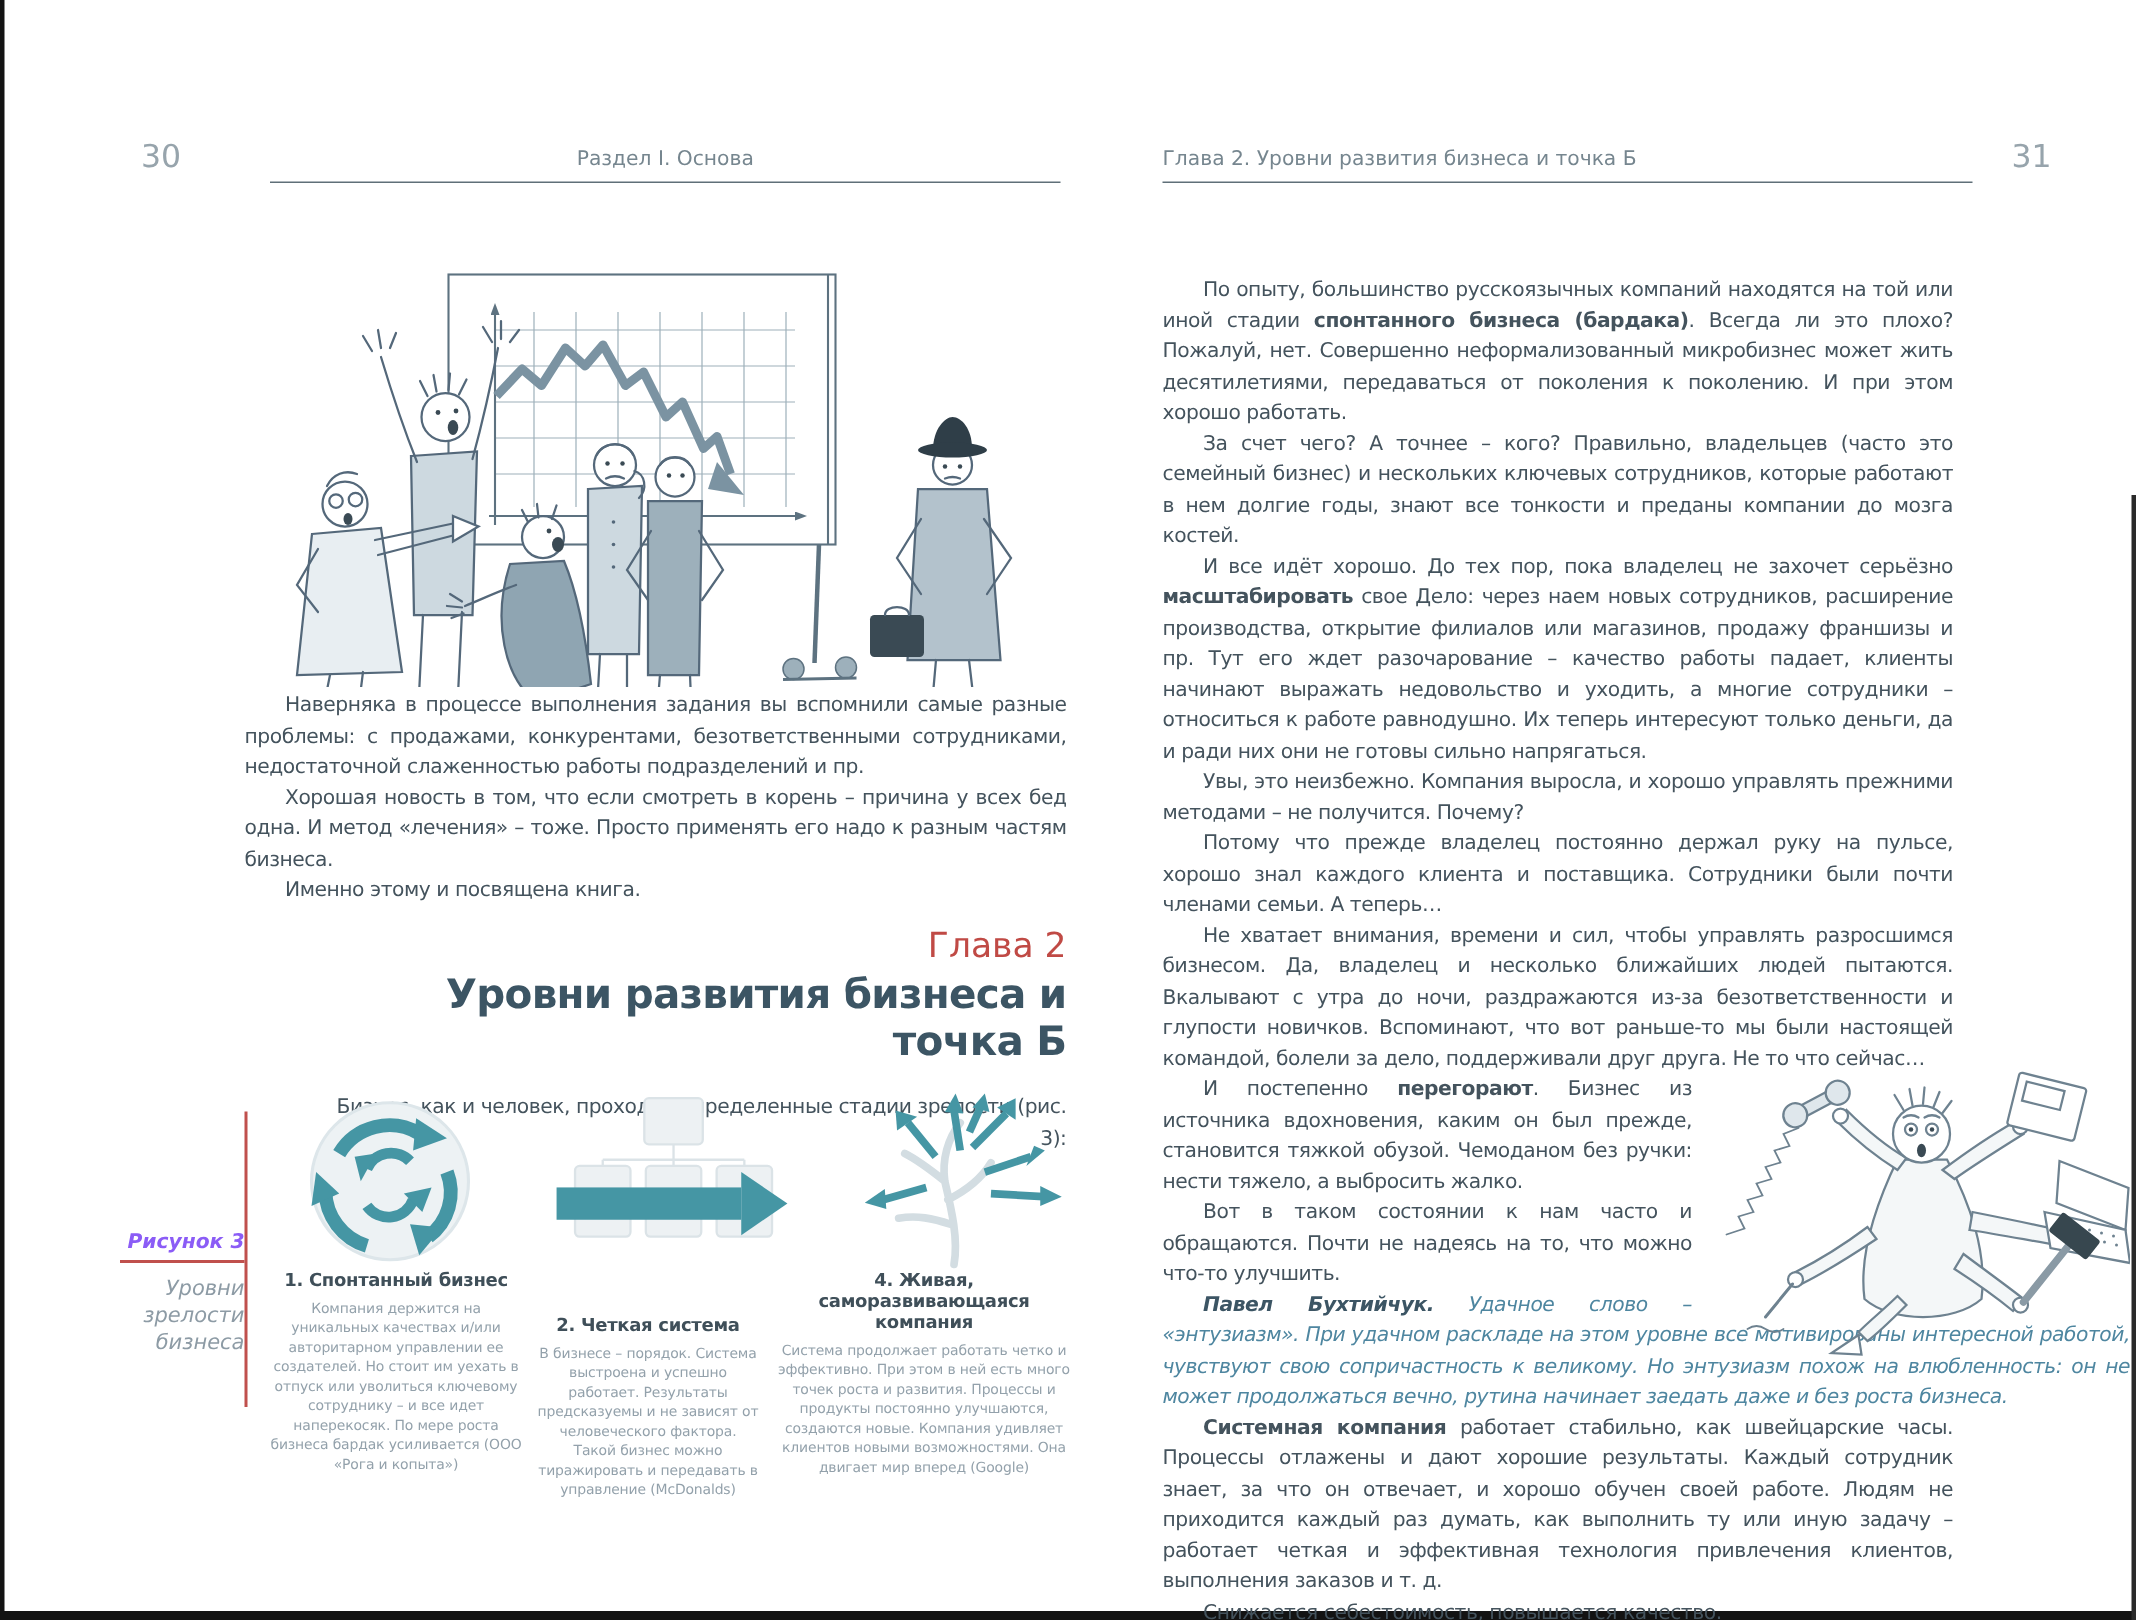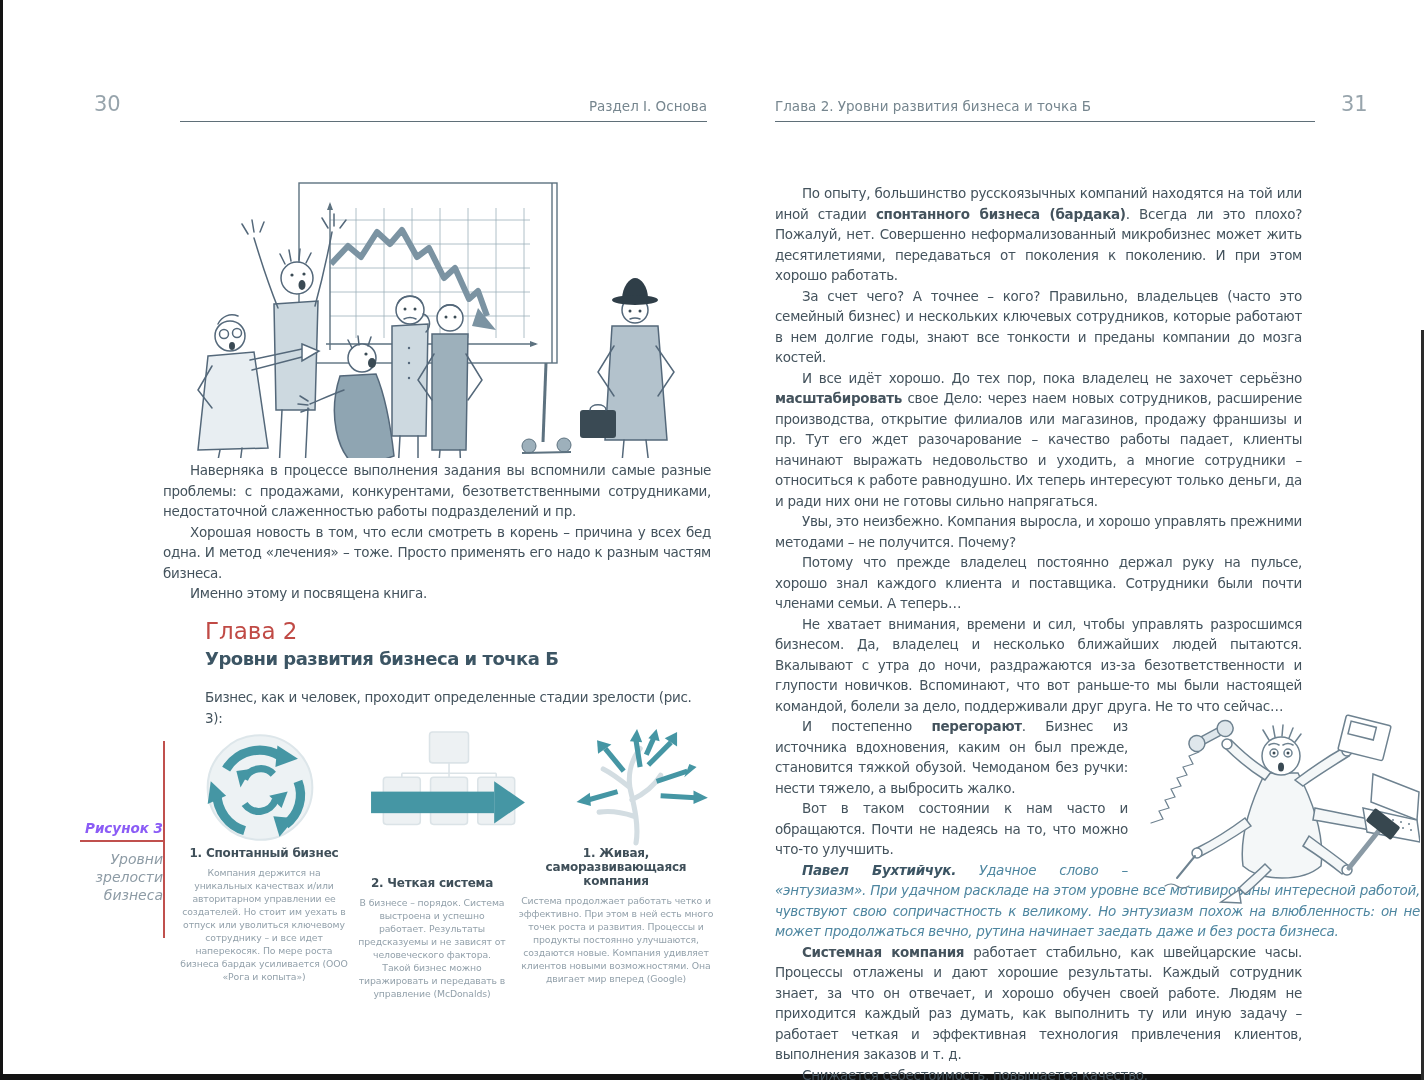--- a/index.html
+++ b/index.html
@@ -8,39 +8,39 @@
     font-family:"DejaVu Sans","Liberation Sans",sans-serif;
     color:#44535d;overflow:hidden;
   }
   .scan-edge-left{position:absolute;left:0;top:0;width:3px;height:1080px;background:#131313;}
   .scan-edge-bottom{position:absolute;left:0;top:1074px;width:1424px;height:6px;background:#131313;}
   .scan-edge-right{position:absolute;left:1421px;top:330px;width:3px;height:750px;background:#2a2a2a;}
 
   
   .running-head{position:absolute;top:98px;font-size:13.5px;color:#76868f;
     border-bottom:1px solid #5f6f78;padding-bottom:7px;}
-  .rh-left{left:180px;width:527px;text-align:right;}
+  .rh-left{left:180px;width:527px;text-align:center;}
   .rh-right{left:775px;width:540px;text-align:left;}
   .page-num{position:absolute;top:92px;font-size:21px;color:#97a4ac;}
   .pn-30{left:94px;}
   .pn-31{left:1341px;}
 
   
   .body-col p{margin:0;text-align:justify;text-indent:27px;
     font-size:13.5px;line-height:20.5px;letter-spacing:-0.3px;}
   .left-body{position:absolute;left:163px;top:460px;width:548px;}
   .right-body{position:absolute;left:775px;top:183px;width:527px;}
   .rt-b{font-weight:700;}
   .rt-n{font-weight:700;color:#3c5564;}
   p.quote{color:#4e86a0;font-style:italic;margin-right:-118px;}
 
   
-  .chapter{position:absolute;left:205px;top:618px;width:506px;}
+  .chapter{position:absolute;left:205px;top:618px;width:506px;text-align:right;}
   .chapter-kicker{font-size:23px;color:#c04a45;margin:0 0 4px 0;font-weight:400;}
-  .chapter-title{font-size:18px;color:#3c5564;font-weight:700;margin:0;letter-spacing:-0.5px;}
+  .chapter-title{font-size:27px;color:#3c5564;font-weight:700;margin:0;letter-spacing:-0.5px;}
   .chapter-intro{margin:18px 0 0 0;font-size:13.5px;line-height:20.5px;letter-spacing:-0.3px;}
 
   
   .fig-label{position:absolute;left:80px;top:820px;width:83px;text-align:right;
     font-size:13.5px;font-weight:700;font-style:italic;color:#8b5cf6;
     border-bottom:2px solid #c0504d;padding-bottom:4px;}
   .fig-caption{position:absolute;left:60px;top:850px;width:103px;text-align:right;
     font-size:14px;font-style:italic;color:#8d9ba5;line-height:18px;}
   .fig-vline{position:absolute;left:163px;top:741px;width:2px;height:197px;background:#c0504d;}
 
@@ -276,21 +276,21 @@
   <div class="stages">
     <div class="stage stage-1">
       <h4>1. Спонтанный бизнес</h4>
       <div class="small">Компания держится на уникальных качествах и/или авторитарном управлении ее создателей. Но стоит им уехать в отпуск или уволиться ключевому сотруднику – и все идет наперекосяк. По мере роста бизнеса бардак усиливается (ООО «Рога и копыта»)</div>
     </div>
     <div class="stage stage-2">
       <h4>2. Четкая система</h4>
       <div class="small">В бизнесе – порядок. Система выстроена и успешно работает. Результаты предсказуемы и не зависят от человеческого фактора. Такой бизнес можно тиражировать и передавать в управление (McDonalds)</div>
     </div>
     <div class="stage stage-3">
-      <h4>1. Живая, саморазвивающаяся компания</h4>
+      <h4>4. Живая, саморазвивающаяся компания</h4>
       <div class="small">Система продолжает работать четко и эффективно. При этом в ней есть много точек роста и развития. Процессы и продукты постоянно улучшаются, создаются новые. Компания удивляет клиентов новыми возможностями. Она двигает мир вперед (Google)</div>
     </div>
   </div>
 </div>
 
 <div>
   <div class="page-num pn-31">31</div>
   <div class="running-head rh-right">Глава 2. Уровни развития бизнеса и точка Б</div>
 
   <div class="right-body body-col">

